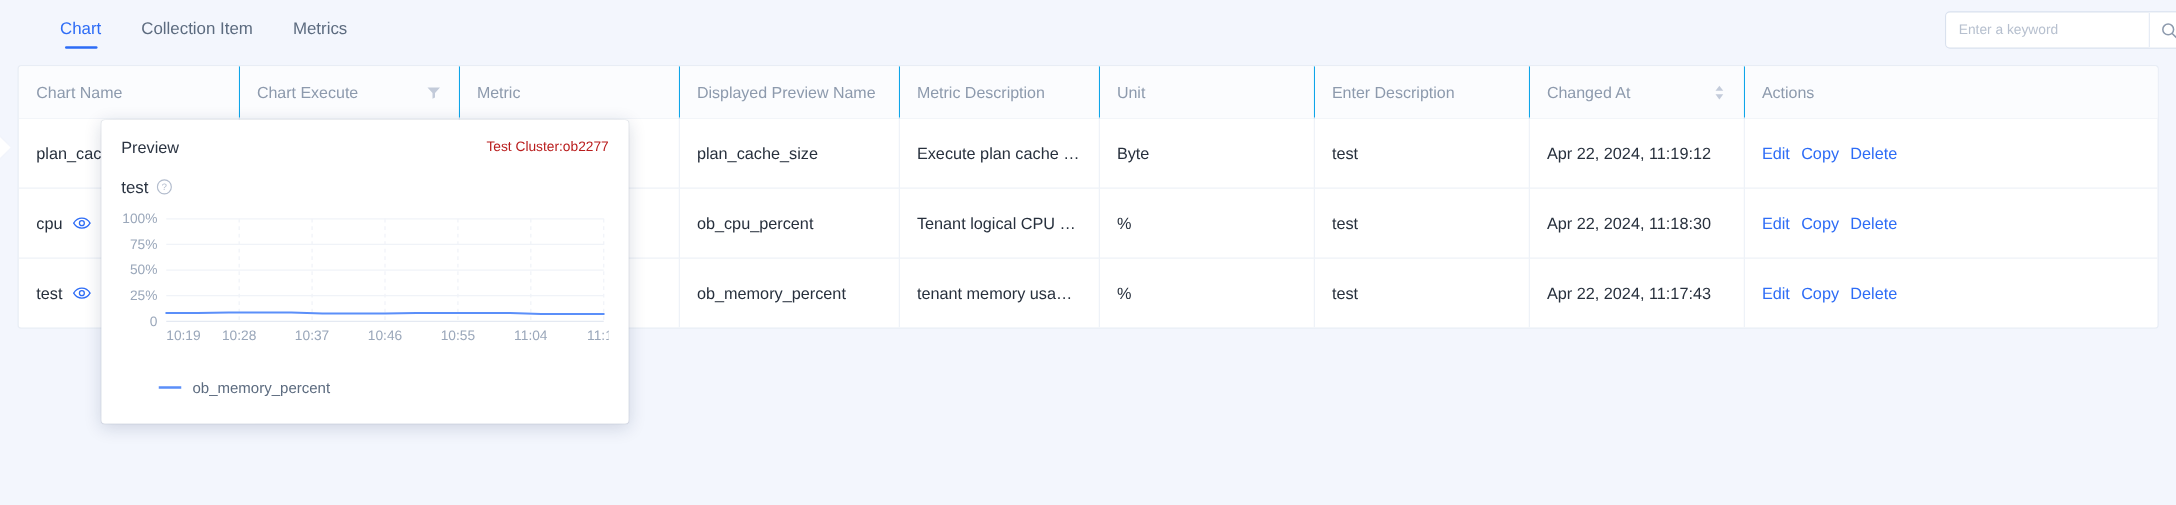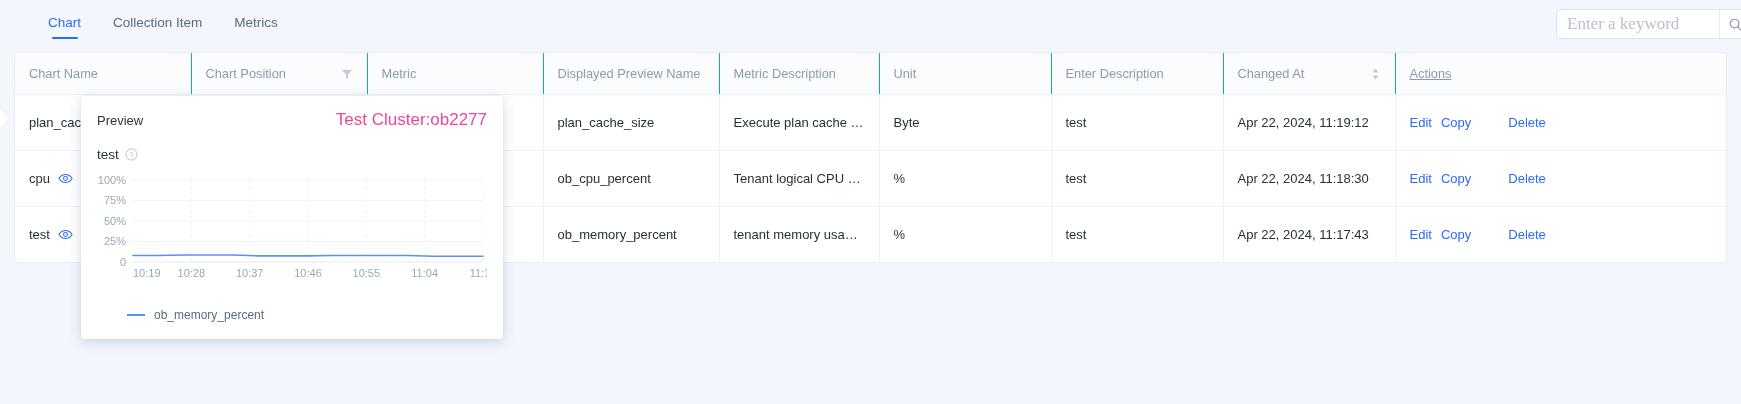--- a/index.html
+++ b/index.html
@@ -30,22 +30,22 @@
     bottom:6px;width:26px;height:2.5px;background:#2d6cf6;border-radius:2px;
   }
   .search-wrap{
     position:absolute;right:14px;top:9px;
     display:flex;align-items:center;height:28px;
     border:1px solid #d9e1ee;border-radius:4px;background:#fff;
     overflow:hidden;
   }
   .search-input{
     border:none;outline:none;height:26px;width:142px;
-    padding:0 10px;font-size:17px;color:#1f2733;
-    font-family:Liberation Serif, serif;
+    padding:0 10px;font-size:11px;color:#1f2733;
+    font-family:Liberation Sans, sans-serif;
     background:#fff;
   }
   .search-input::placeholder{color:#b7c0cf;}
   .search-btn{
     width:30px;height:28px;display:flex;align-items:center;justify-content:center;
     border-left:1px solid #e6ecf5;background:#fff;cursor:pointer;
   }
   
   .table-card{
     position:absolute;left:14px;top:52px;width:1713px;
@@ -55,51 +55,51 @@
   table{border-collapse:collapse;width:100%;table-layout:fixed;}
   thead th{
     height:41px;background:#fbfcfe;
     color:#8d9aad;font-weight:normal;font-size:12.8px;
     text-align:left;padding:0 14px;
     border-bottom:1px solid #eef2f8;
     border-right:1px solid #0ea5e9;
     white-space:nowrap;overflow:hidden;text-overflow:ellipsis;
     position:relative;
   }
-  thead th:last-child{border-right:none;text-decoration:underline;}
+  thead th:last-child{border-right:none;}
   .th-inner{display:flex;align-items:center;justify-content:space-between;}
   tbody td{
     height:55px;padding:0 14px;font-size:13px;color:#27303d;
     border-bottom:1px solid #eef2f8;
     border-right:1px solid #eef2f8;
     white-space:nowrap;overflow:hidden;text-overflow:ellipsis;
     vertical-align:middle;
   }
   tbody td:last-child{border-right:none;}
   tbody tr:last-child td{border-bottom:none;}
   .cell-flex{display:flex;align-items:center;gap:8px;}
   .actions a{color:#2d6cf6;text-decoration:none;margin-right:9px;cursor:pointer;}
-  .actions a:last-child{margin-right:0;margin-left:28px;}
+  .actions a:last-child{margin-right:0;}
   
   .popup{
     position:absolute;left:81px;top:96px;width:422px;height:243px;
     background:#fff;border-radius:3px;
     box-shadow:0 3px 14px rgba(20,40,80,.16), 0 0 1px rgba(20,40,80,.22);
     box-sizing:border-box;padding:14px 16px 0 16px;
     z-index:40;
   }
   .popup-arrow{
     position:absolute;left:-6px;top:112px;width:12px;height:12px;
     background:#fff;transform:rotate(45deg);
     box-shadow:-2px 2px 4px rgba(20,40,80,.08);
     z-index:39;
   }
   .popup-head{display:flex;align-items:center;justify-content:space-between;}
   .popup-title{font-size:13px;color:#2b3442;}
-  .popup-cluster{font-size:17px;color:#ec4899;}
+  .popup-cluster{font-size:11px;color:#b91c1c;}
   .popup-sub{display:flex;align-items:center;gap:6px;margin-top:17px;}
   .popup-sub-text{font-size:13.5px;color:#2b3442;}
   .help-ic{display:block;}
   
   .chart-area{position:relative;margin-top:12px;width:390px;height:110px;}
   .legend{display:flex;align-items:center;gap:9px;margin-top:24px;padding-left:30px;}
   .legend-line{width:18px;height:2px;background:#5b8ff9;display:block;}
   .legend-label{font-size:12px;color:#5c6b7f;}
   .axis-lbl{font-size:11px;fill:#9aa7ba;font-family:"Liberation Sans","DejaVu Sans",sans-serif;}
 </style>
@@ -146,21 +146,21 @@
     </colgroup>
     <thead>
       <tr>
         <th>
           <div class="th-inner">
               <span>Chart Name</span>
             </div>
         </th>
         <th>
           <div class="th-inner">
-            <span>Chart Position</span>
+            <span>Chart Execute</span>
             <svg width="12" height="12" viewBox="0 0 12 12">
               <path d="M1 2h10L7 6.4V10l-2 1V6.4z" fill="#c3cbda"></path>
             </svg>
           </div>
         </th>
         <th>
           <div class="th-inner">
               <span>Metric</span>
             </div>
         </th>

